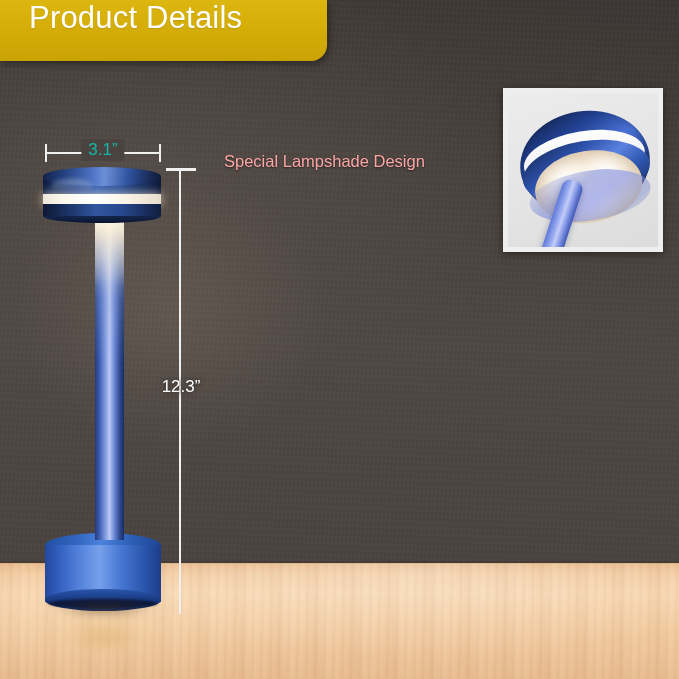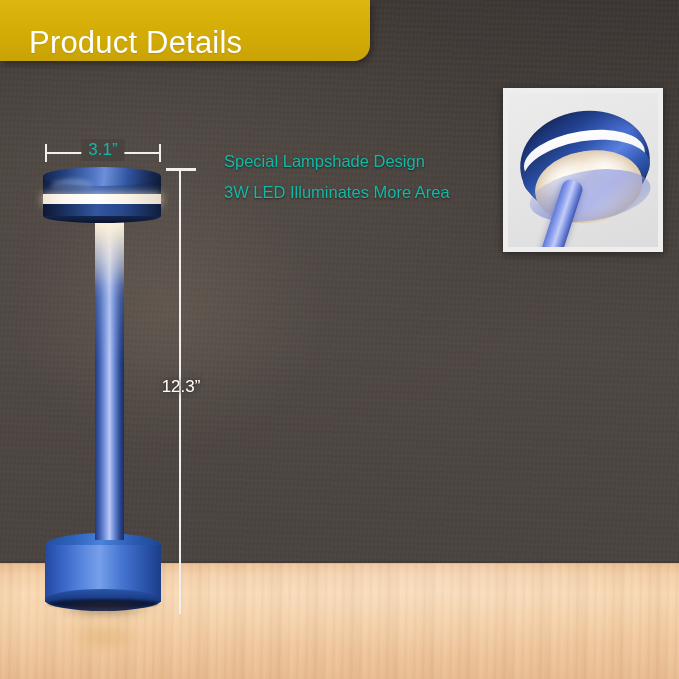--- a/index.html
+++ b/index.html
@@ -78,44 +78,44 @@
     left: 0; right: 0;
     top: 561px;
     height: 3px;
     background: linear-gradient(180deg, rgba(60,45,35,0.55), rgba(233,187,140,0.0));
   }
 
   
   .banner {
     position: absolute;
     left: 0; top: 0;
-    width: 370px;
+    width: 327px;
     height: 61px;
     background: linear-gradient(180deg, #dcb70f 0%, #d3ac06 55%, #c9a305 100%);
     border-bottom-right-radius: 16px;
     box-shadow: 2px 3px 7px rgba(0,0,0,0.38);
     display: flex;
-    align-items: flex-end;
+    align-items: flex-start;
   }
   .banner-title {
     color: #ffffff;
     font-size: 31px;
     letter-spacing: .2px;
     padding-left: 29px;
     white-space: nowrap;
     font-weight: 400;
     text-shadow: 0 1px 1px rgba(120,95,0,0.25);
   }
 
   
   .features {
     position: absolute;
     left: 224px;
     top: 146px;
-    color: #14b8a6;
+    color: #fca5a5;
     font-size: 16.5px;
     line-height: 31px;
     text-shadow: 0 1px 2px rgba(0,0,0,0.55);
     white-space: nowrap;
   }
   .features div { font-weight: 400; }
 
   
   .inset {
     position: absolute;
@@ -411,21 +411,20 @@
 
   <div class="dim-v">
     <div class="cap-t"></div>
     <div class="line"></div>
     <div class="cap-b"></div>
     <div class="label">12.3”</div>
   </div>
 
   <div class="features">
     <div>Special Lampshade Design</div>
-    <div>3W LED Illuminates More Area</div>
   </div>
 
   <div class="inset">
     <div class="inset-canvas">
       <div class="inset-shade">
         <div class="ins-rim-outer"></div>
         <div class="ins-rim-white"></div>
         <div class="ins-rim-blue2"></div>
         <div class="ins-diffuser"></div>
         <div class="ins-rim-lower"></div>

